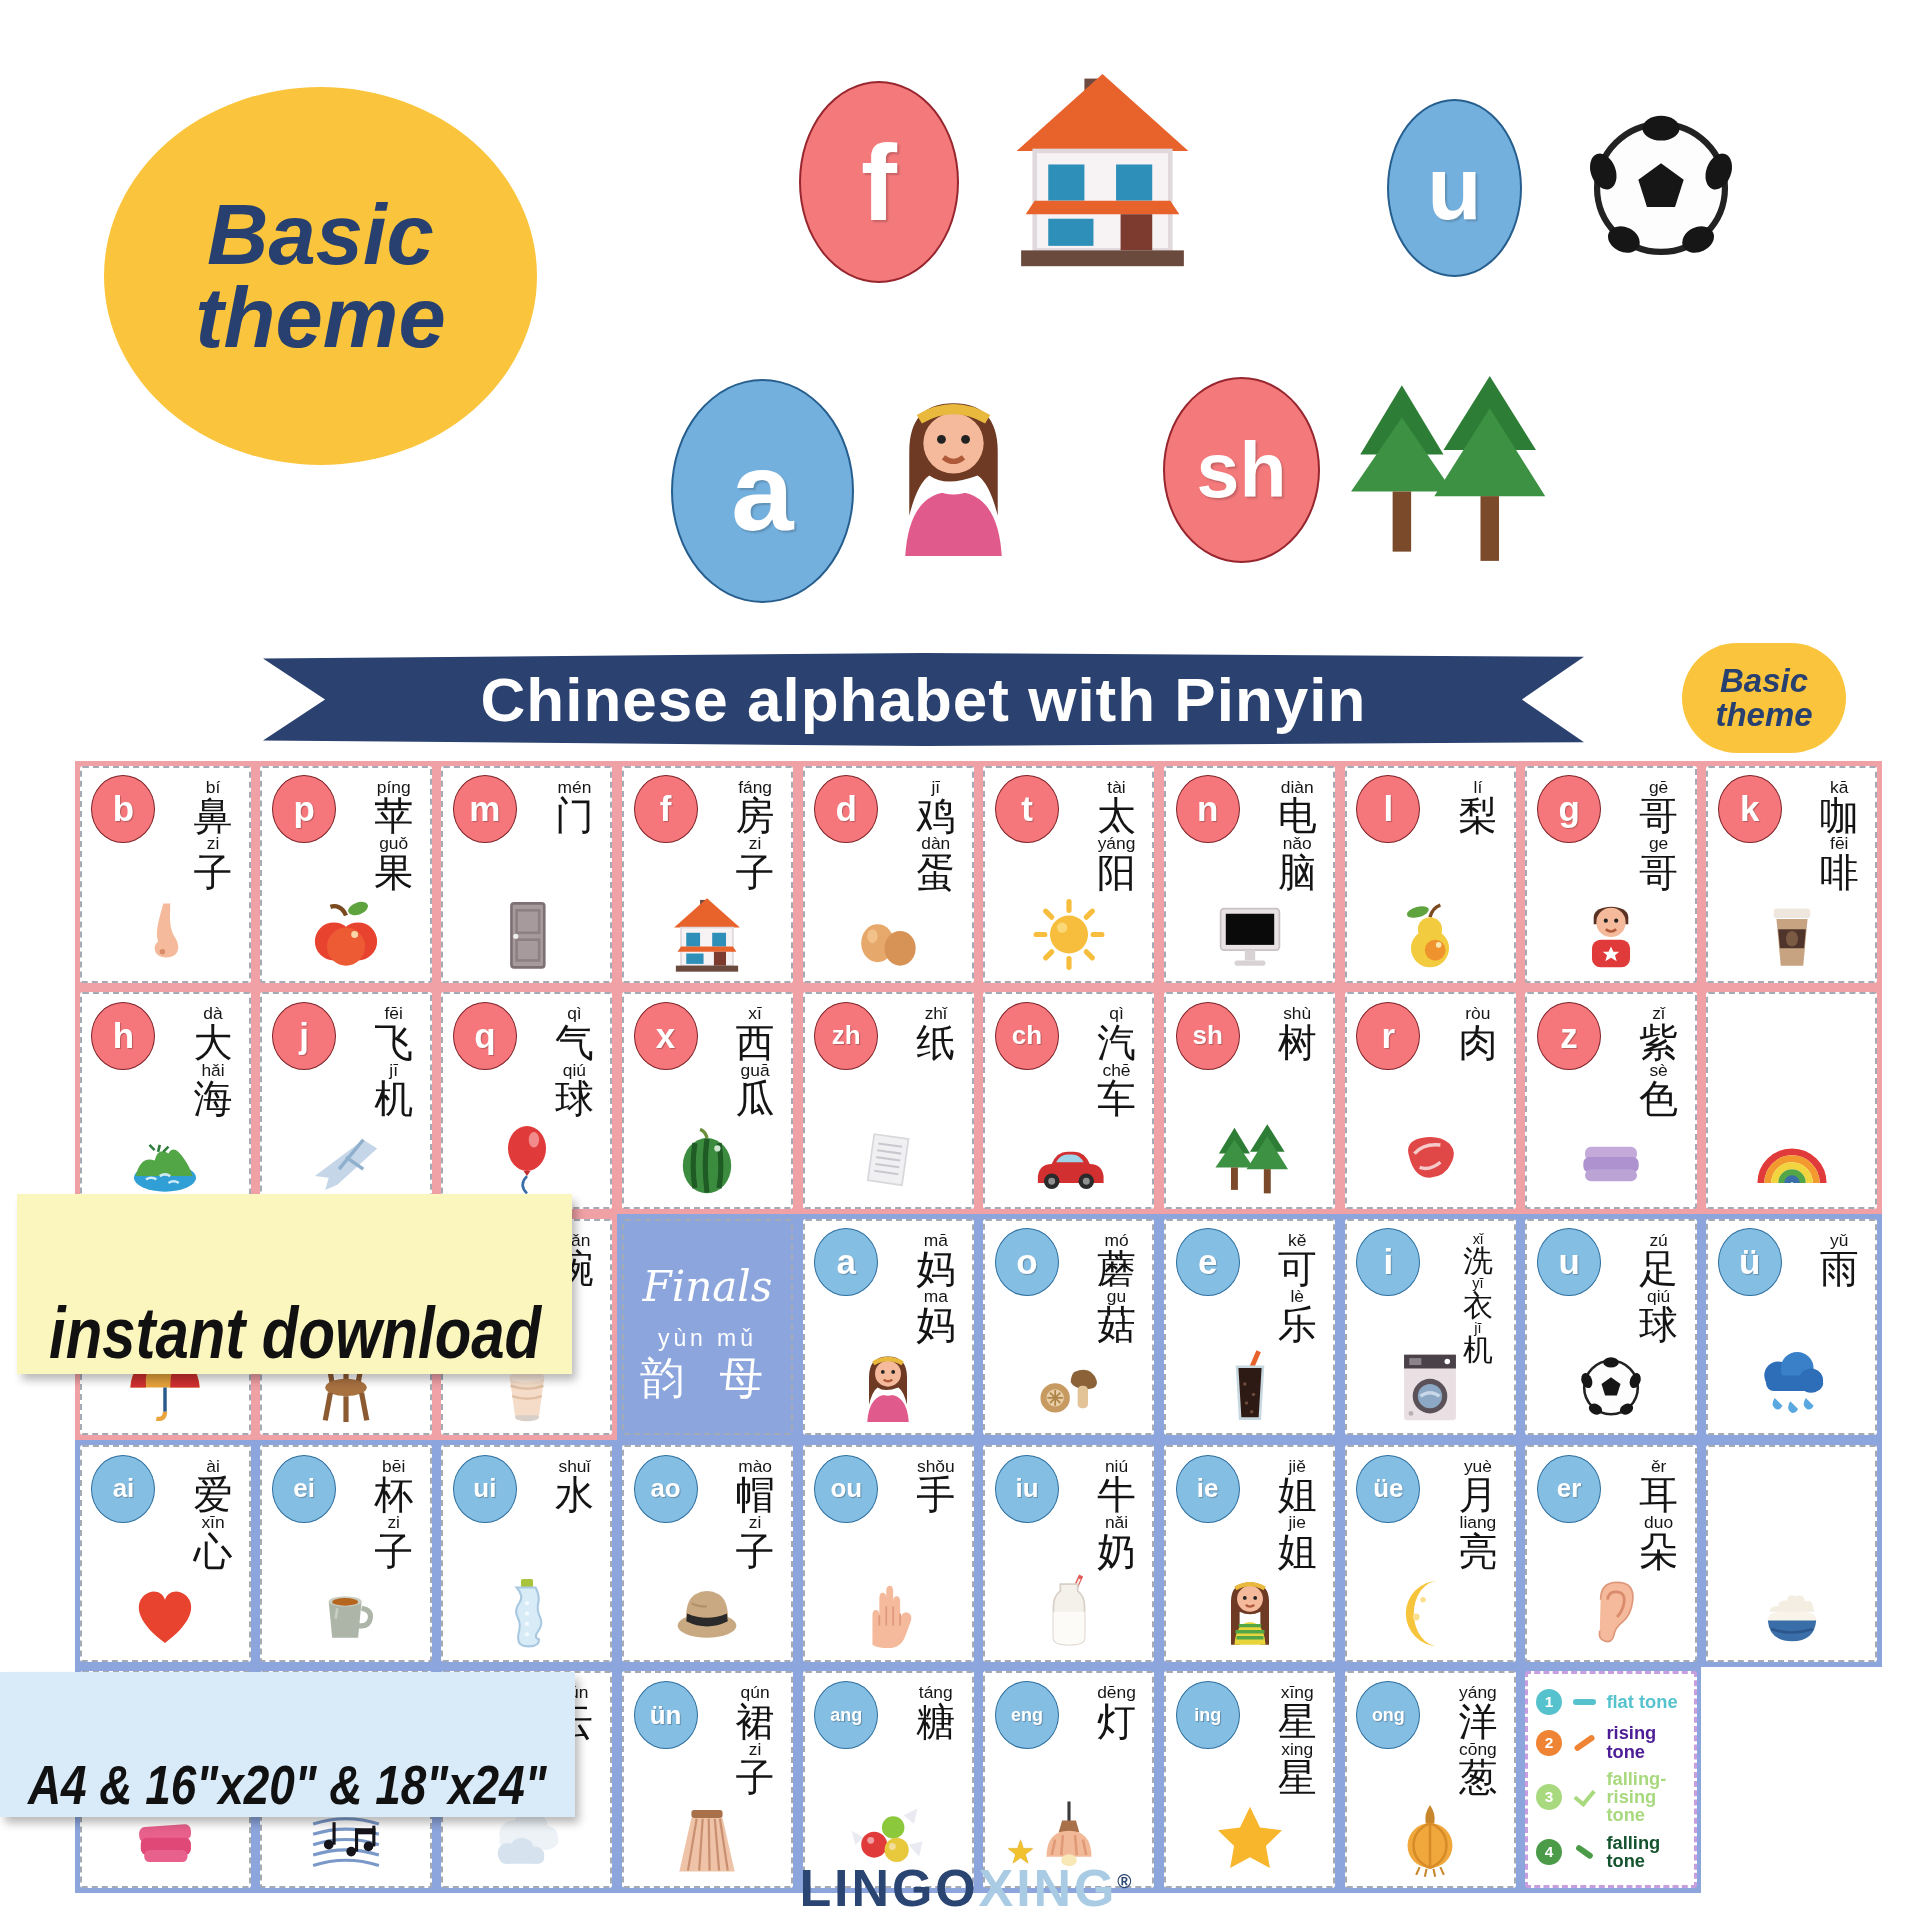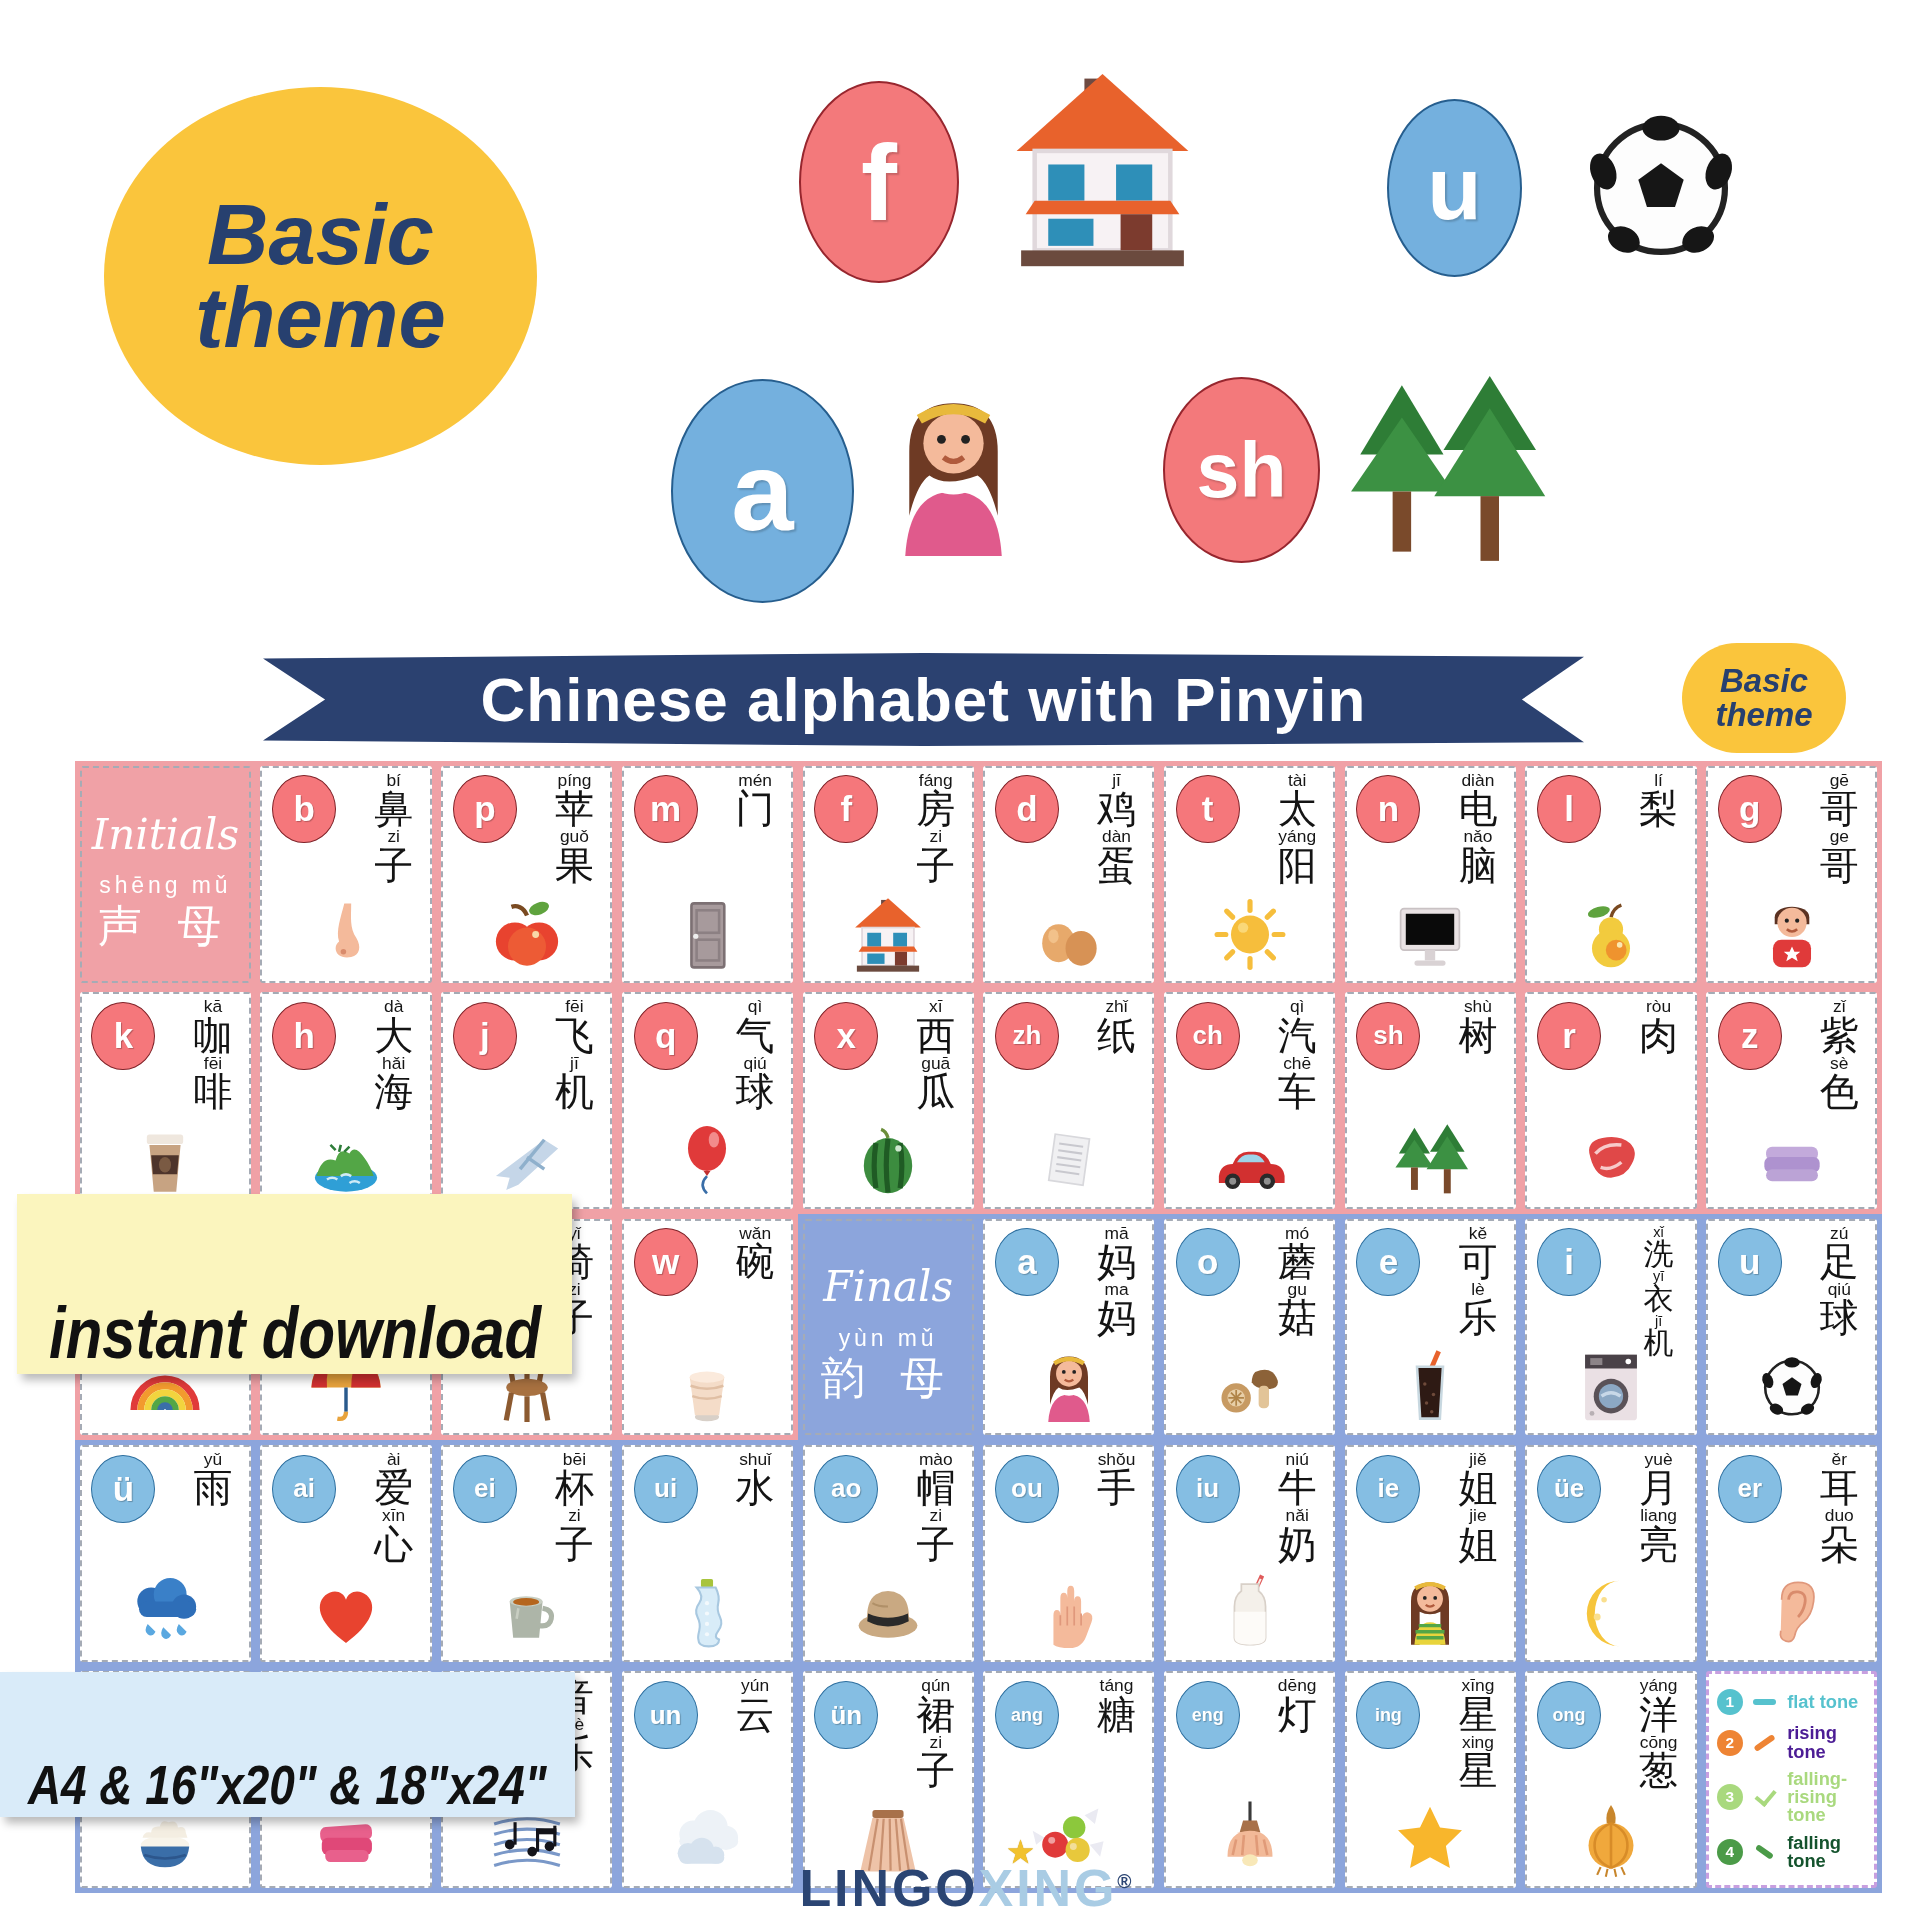--- a/index.html
+++ b/index.html
@@ -39,21 +39,21 @@
   .hdr .t{font-family:"DejaVu Serif",serif;font-style:italic;font-size:42px;}
   .hdr .p{font-size:23px;letter-spacing:3.9px;}
   .hdr .h{font-size:44px;letter-spacing:11.6px;line-height:.6;}
   .bubble-s{position:absolute;left:9.7px;top:7.7px;width:62px;height:66px;border-radius:50%;
             display:flex;align-items:center;justify-content:center;color:#fff;font-weight:bold;
             font-size:35px;text-shadow:1px 1px 1px rgba(0,0,0,.25);}
   .bubble-s.pk{background:#F5777B;border:1.9px solid #7E2228;}
   .bubble-s.bl{background:#85BEE3;border:1.9px solid #2C6E9E;}
   .bubble-s.len2{font-size:26px;}
   .bubble-s.len3{font-size:18px;}
-  .chars{position:absolute;right:3.9px;top:4px;width:64px;display:flex;flex-direction:column;
+  .chars{position:absolute;right:3.9px;top:11px;width:64px;display:flex;flex-direction:column;
          align-items:center;}
   .cblock{display:flex;flex-direction:column;align-items:center;line-height:1.0;}
   .py{font-size:17.4px;color:#161616;}
   .zi{font-size:39px;color:#141414;font-weight:500;font-family:"DejaVu Sans",sans-serif;}
   .compact .py{font-size:14.5px;}
   .compact .zi{font-size:30px;}
   .icn{position:absolute;bottom:4.8px;left:50%;transform:translateX(-50%);width:83px;height:83px;}
   
   .card.tones{border:3.4px dashed #C79FE0;display:flex;flex-direction:column;
               justify-content:space-evenly;padding:5.8px 7.7px;}
@@ -147,29 +147,20 @@
   <div class="abs ribbon">
     <span>Chinese alphabet with Pinyin</span>
   </div>
   <div class="abs cloud-badge" style="background:#FAC53C;color:#27406F;">
     <span>Basic</span>
     <span>theme</span>
   </div>
 
   <div class="abs" id="grid">
       <div class="cell pkf">
-        <div class="card hdrpk">
-          <div class="hdr">
-            <span class="t">Initials</span>
-            <span class="p">shēng mǔ</span>
-            <span class="h">声 母</span>
-          </div>
-        </div>
-      </div>
-      <div class="cell pkf">
         <div class="card">
           <span class="bubble-s pk ">b</span>
           <div class="chars">
             <div class="cblock">
               <span class="py">bí</span>
               <span class="zi">鼻</span>
             </div>
             <div class="cblock">
               <span class="py">zi</span>
               <span class="zi">子</span>

